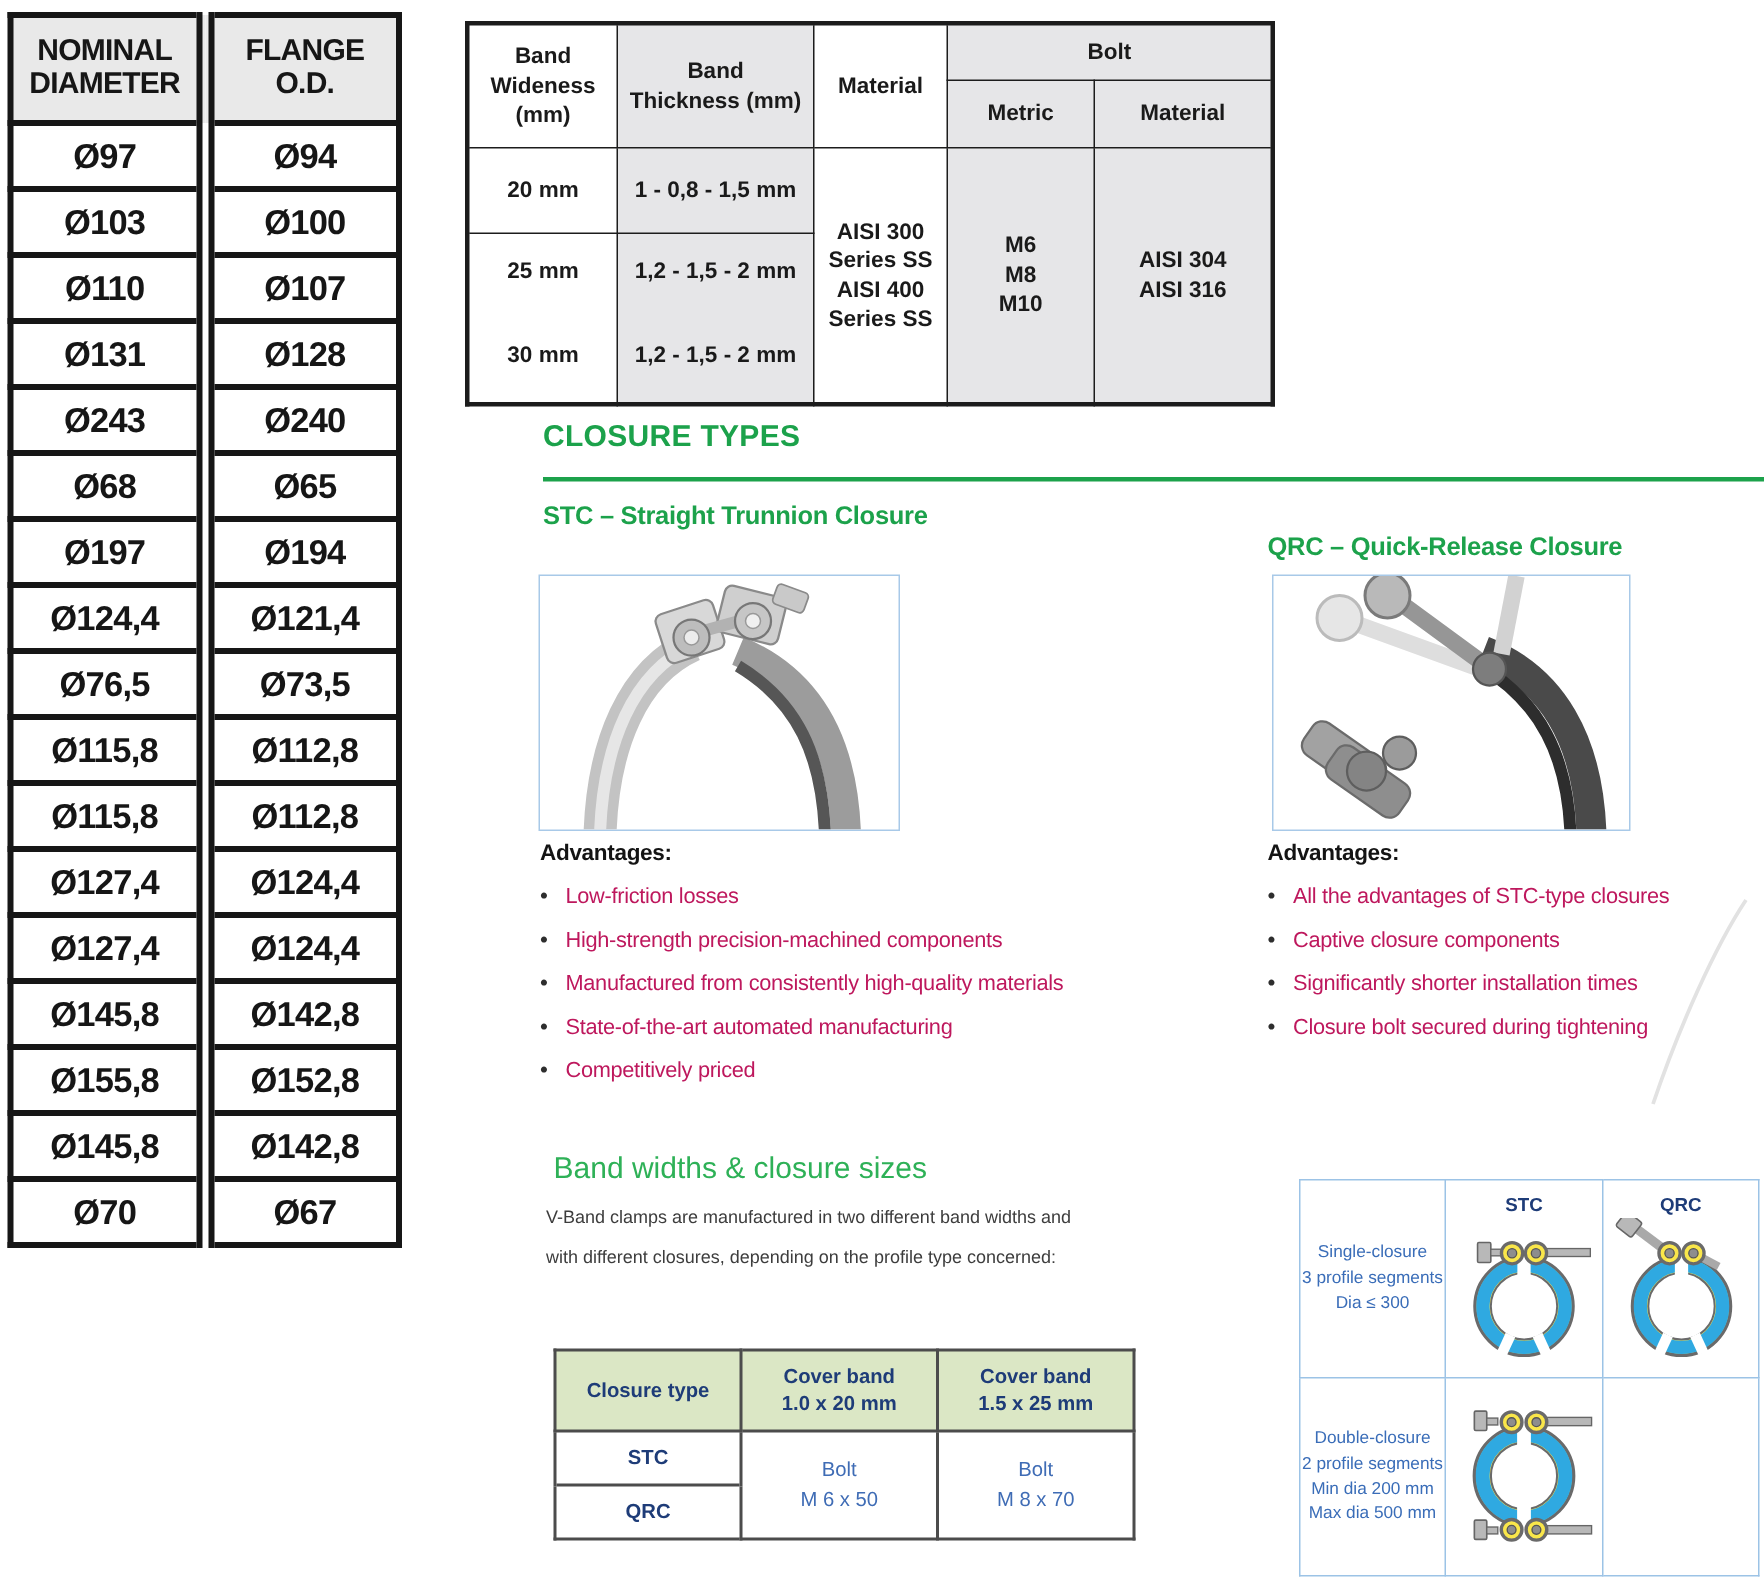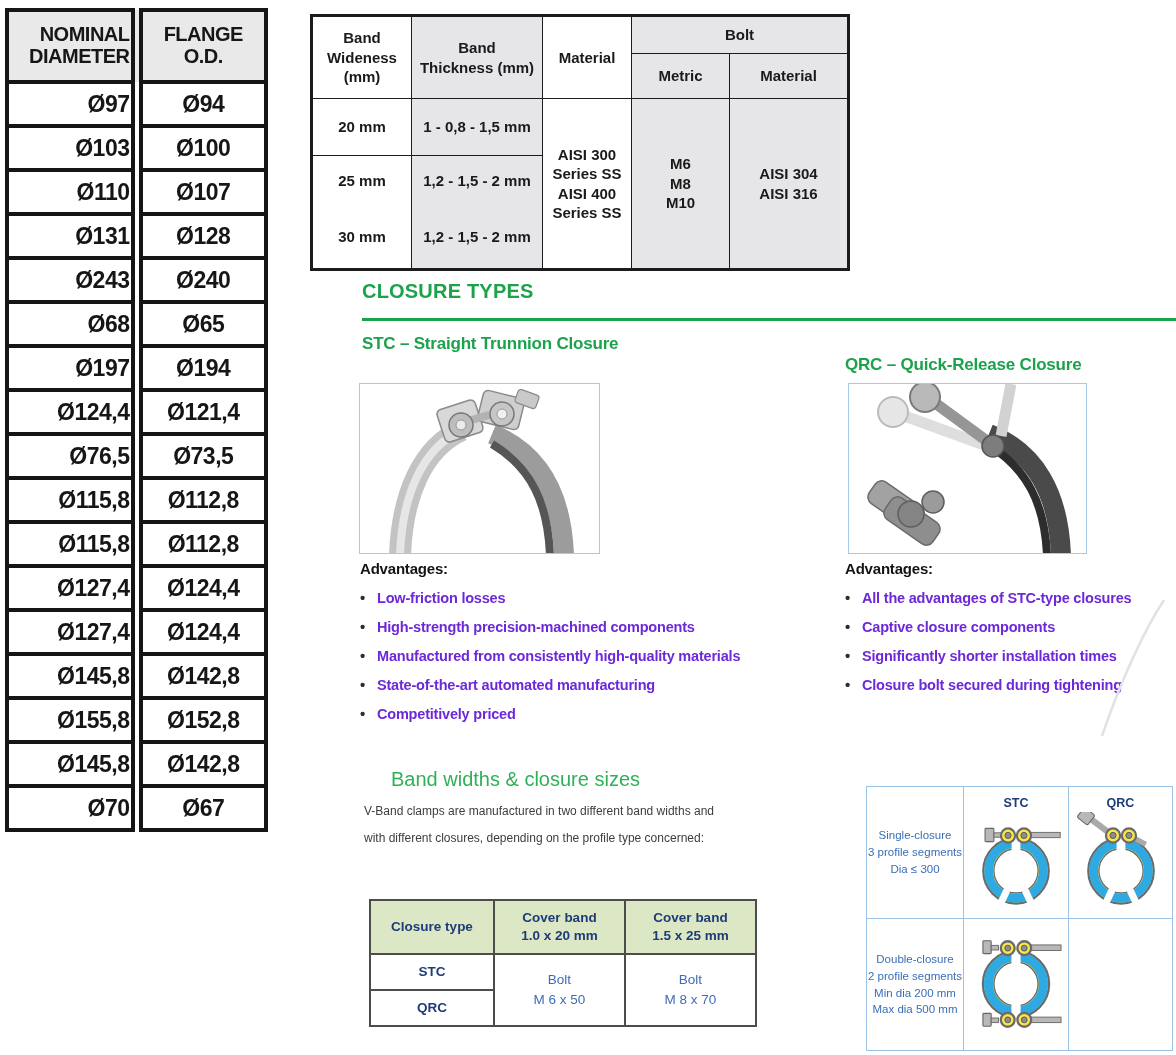--- a/index.html
+++ b/index.html
@@ -7,21 +7,21 @@
         font-family:"Liberation Sans",sans-serif;color:#222;overflow:hidden;}
   .pl{white-space:pre-line;}
 
   
   table.diam{position:absolute;left:5px;top:8px;width:263px;border-collapse:collapse;
              table-layout:fixed;border:4px solid #161616;}
   table.diam th, table.diam td{border:4px solid #161616;text-align:center;vertical-align:middle;
              color:#161616;letter-spacing:-0.5px;}
   table.diam th{height:66px;font-size:20px;font-weight:bold;background:#e9e9e9;line-height:1.08;}
   table.diam td{height:38px;font-size:23px;font-weight:bold;background:#fff;}
-  table.diam th:first-child, table.diam td:first-child{border-right:12px double #161616;text-align:right;}
+  table.diam th:first-child, table.diam td:first-child{border-right:12px double #161616;}
 
   
   table.specs{position:absolute;left:310px;top:14px;width:537px;border-collapse:collapse;
               table-layout:fixed;border:3px solid #1c1c1c;}
   table.specs th, table.specs td{border:1.6px solid #1c1c1c;text-align:center;vertical-align:middle;
               font-size:15px;font-weight:bold;color:#1a1a1a;background:#fff;padding:3px 2px;line-height:1.3;}
   table.specs .shade{background:#e6e6e8;}
   table.specs tr.r2 td{border-bottom:none;}
   table.specs tr.r3 td{border-top:none;}
 
@@ -30,27 +30,27 @@
             color:#1ca24b;letter-spacing:0.2px;}
   .green-rule{position:absolute;left:362px;top:318px;width:814px;height:3px;background:#1ca24b;}
 
   .sec-title{position:absolute;margin:0;font-size:17px;font-weight:bold;color:#1ca24b;letter-spacing:-0.2px;}
   .photo{position:absolute;border:1px solid #a8c9e8;background:#fff;overflow:hidden;}
   .photo svg{display:block;}
 
   .adv{position:absolute;top:560px;}
   .adv h4{margin:0 0 4px 0;font-size:15px;color:#141414;letter-spacing:-0.2px;}
   .adv ul{margin:0;padding:0;list-style:none;}
-  .adv li{position:relative;margin:13px 0;padding-left:17px;font-size:14.5px;color:#6d28d9;letter-spacing:-0.2px;font-weight:bold;}
+  .adv li{position:relative;margin:13px 0;padding-left:17px;font-size:14.5px;color:#be185d;letter-spacing:-0.2px;}
   .adv li::before{content:"\2022";position:absolute;left:0;top:-1px;font-size:15px;color:#2e2e2e;}
 
   .curve{position:absolute;left:1088px;top:588px;}
 
   
-  .bw-title{position:absolute;left:391px;top:768px;margin:0;font-size:20px;font-weight:normal;color:#2eb157;}
+  .bw-title{position:absolute;left:369px;top:768px;margin:0;font-size:20px;font-weight:normal;color:#2eb157;}
   .bw-desc{position:absolute;left:364px;top:798px;width:430px;margin:0;font-size:12px;color:#3d3d3d;line-height:27px;}
 
   table.bw{position:absolute;left:369px;top:899px;width:387px;border-collapse:collapse;table-layout:fixed;
            border:2.4px solid #4c4c4c;}
   table.bw th, table.bw td{border:2px solid #4c4c4c;text-align:center;vertical-align:middle;padding:2px;}
   table.bw th{height:48px;background:#dbe7c5;color:#1e3c78;font-size:13.5px;font-weight:bold;line-height:1.35;}
   table.bw td{background:#fff;font-size:13.5px;line-height:1.5;}
   table.bw td.type{color:#1e3c78;font-weight:bold;height:30px;}
   table.bw tr.sep td.type{border-bottom:1.4px solid #8a8a8a;}
   table.bw td.bolt{color:#3f6cb5;}

